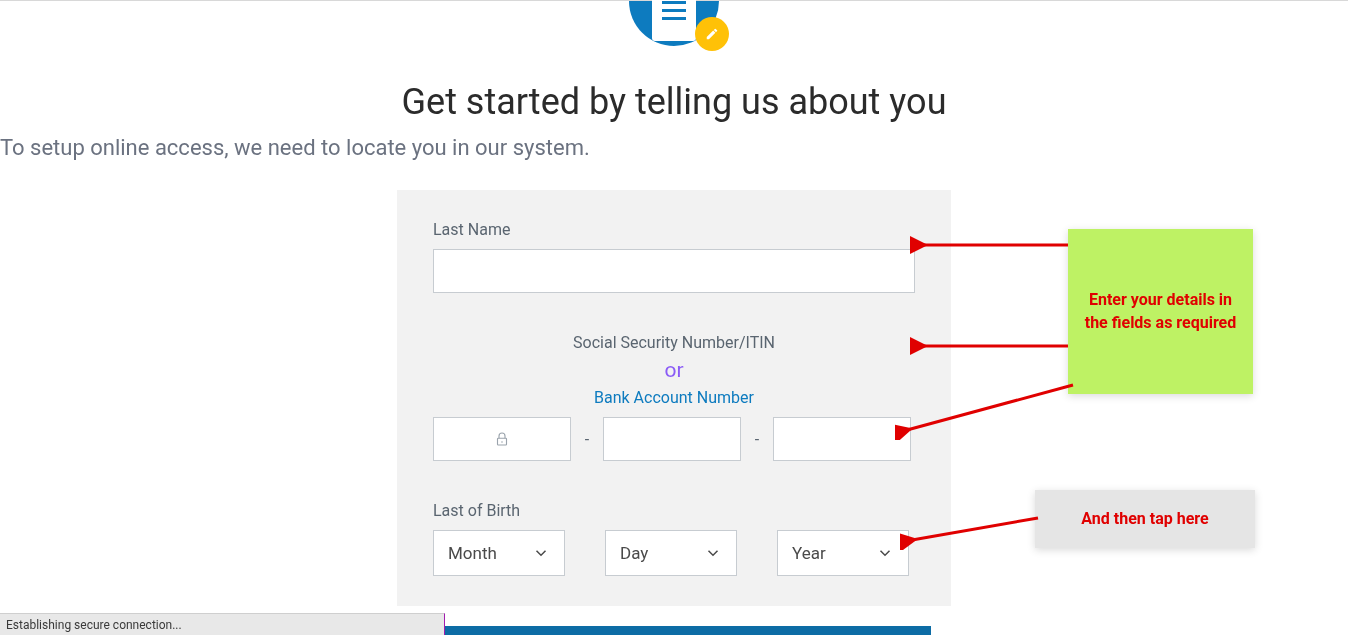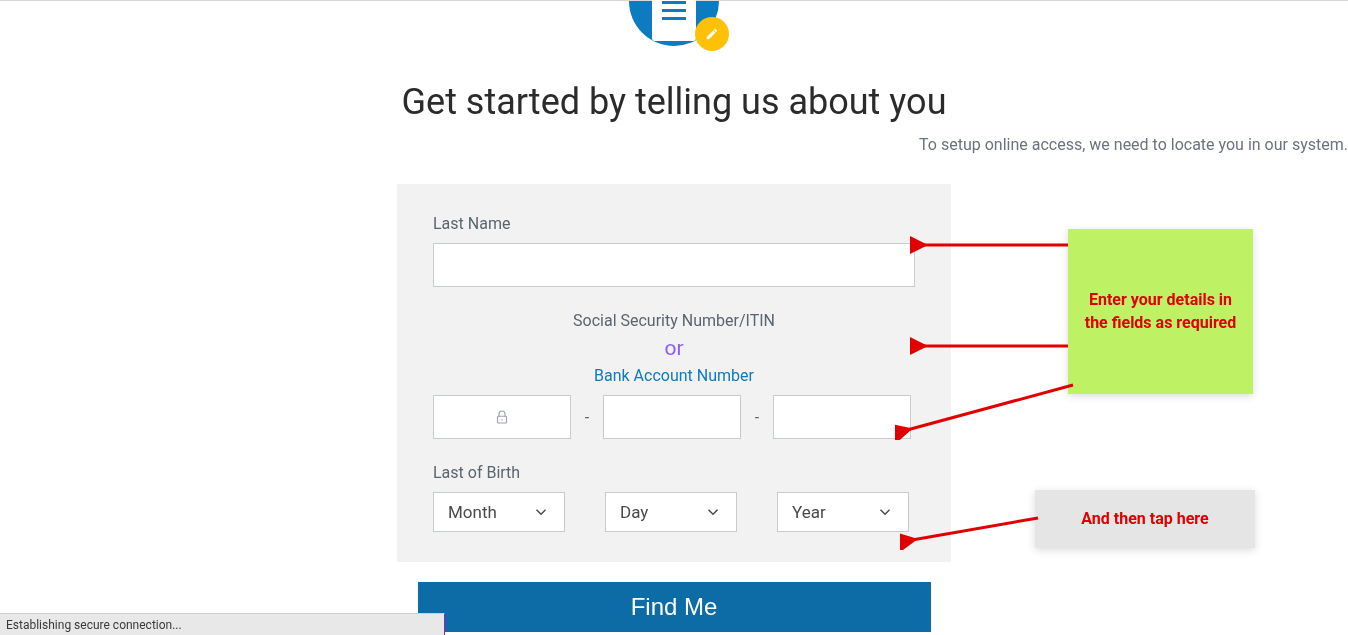--- a/index.html
+++ b/index.html
@@ -68,22 +68,22 @@
       fill: #ffffff;
     }
     .heading {
       text-align: center;
       font-size: 36px;
       font-weight: 400;
       color: #2b2b2b;
       margin-top: 35px;
     }
     .subheading {
-      text-align: right;
-      font-size: 16px;
+      text-align: left;
+      font-size: 22px;
       color: #6b7280;
       margin-top: 12px;
       font-weight: 400;
     }
     .form-panel {
       width: 554px;
       background: #f2f2f2;
       margin: 30px auto 0 auto;
       padding: 30px 36px 30px 36px;
     }
@@ -95,21 +95,21 @@
     }
     .text-input {
       width: 100%;
       height: 44px;
       border: 1px solid #c7ccd1;
       background: #ffffff;
       padding: 0 12px;
       font-size: 16px;
     }
     .field-group {
-      margin-bottom: 24px;
+      margin-bottom: 40px;
     }
     .ssn-label-row {
       display: flex;
       gap: 6px;
       align-items: center;
       margin-bottom: 10px;
       flex-direction: column;
     }
     .or-text {
       color: #8b5cf6;
@@ -162,21 +162,21 @@
       width: 32px;
       text-align: center;
       color: #5a6570;
       font-size: 16px;
     }
     .dob-row {
       display: flex;
       gap: 40px;
     }
     .select-box {
-      height: 40px;
+      height: 46px;
       border: 1px solid #c7ccd1;
       background: #ffffff;
       display: flex;
       align-items: center;
       justify-content: space-between;
       padding: 0 14px;
       cursor: pointer;
       font-size: 17px;
       color: #4a4a4a;
     }

